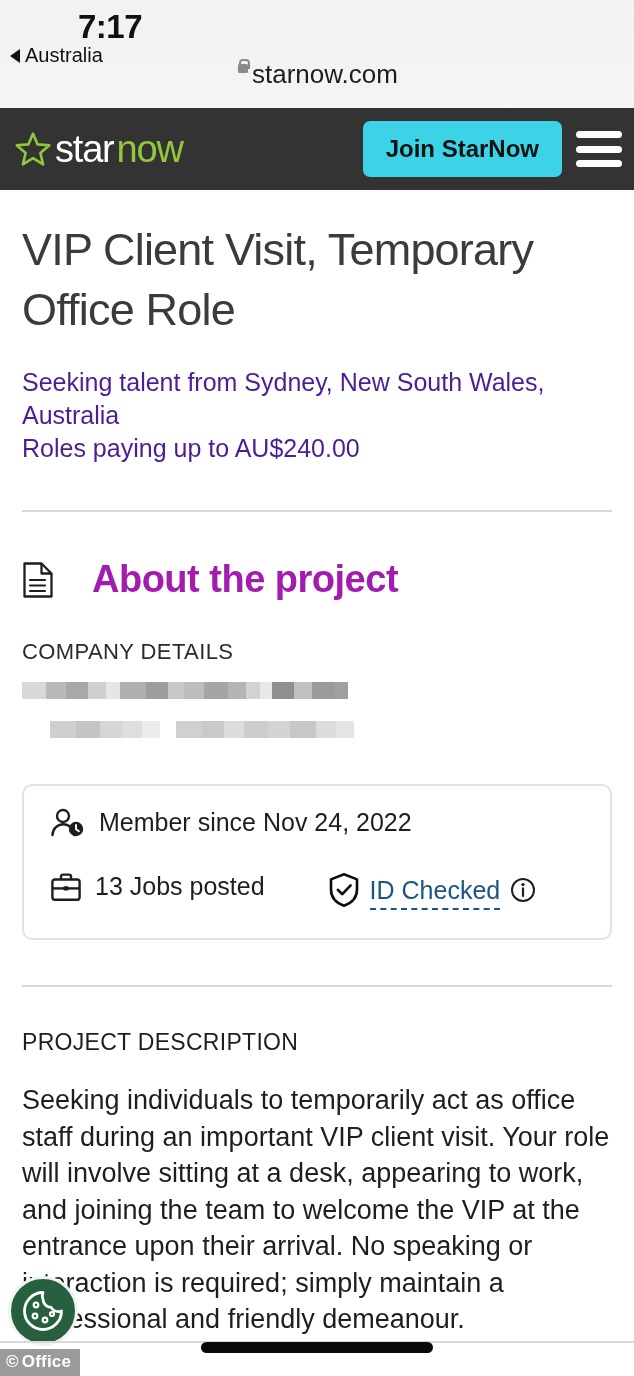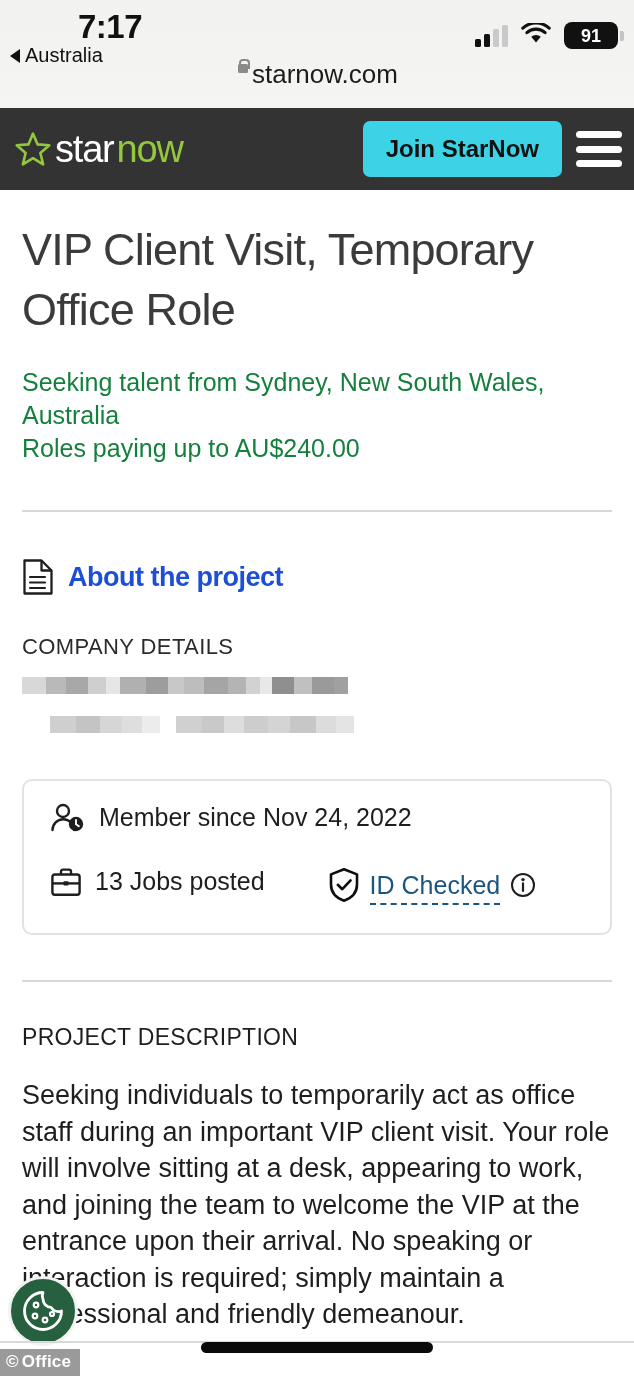--- a/index.html
+++ b/index.html
@@ -104,36 +104,36 @@
 
   
   .content{ padding:0 22px; }
 
   .job-title{
     font-size:45px; font-weight:normal; color:#3b3b3b;
     line-height:1.33; letter-spacing:-0.8px;
     padding-top:30px;
   }
   .job-meta{
-    font-size:25px; color:#15803d; line-height:1.33;
+    font-size:25px; color:#4c1d95; line-height:1.33;
     margin-top:26px;
   }
   .job-meta .line2{ display:block; }
 
   .divider{
     height:2px; background:#d8d8d8;
     margin:45px 0 0 0;
   }
 
   .section-head{
     display:flex; align-items:center; gap:14px;
     margin-top:46px;
   }
   .section-head h2{
-    font-size:27px; font-weight:bold; color:#1d4ed8; letter-spacing:-0.5px;
+    font-size:38px; font-weight:bold; color:#a21caf; letter-spacing:-0.5px;margin-left:24px;
   }
   .doc-ico{ width:32px; height:38px; display:block; flex:none; }
 
   .label-caps{
     font-size:22px; color:#2b2b2b;
     letter-spacing:0.4px; margin-top:38px;
   }
 
   
   .redacted{ margin-top:17px; }
@@ -207,38 +207,20 @@
 <body>
 
 <div class="statusbar">
   <div class="sb-time">7:17</div>
 
   <div class="sb-back">
     <span class="tri"></span>
     <span>Australia</span>
   </div>
 
-  <div class="sb-right">
-    <span class="sig">
-      <i class="on"></i>
-        <i class="on"></i>
-        <i></i>
-        <i></i>
-    </span>
-    <span>
-      <svg width="30" height="22" viewBox="0 0 30 22">
-        <path d="M15 19.5 L10.2 13.8 a7.4 7.4 0 0 1 9.6 0 Z" fill="#111"></path>
-        <path d="M5.9 9.6 a13.6 13.6 0 0 1 18.2 0" stroke="#111" stroke-width="3.1" fill="none" stroke-linecap="round"></path>
-        <path d="M1.8 5.1 a19.6 19.6 0 0 1 26.4 0" stroke="#111" stroke-width="3.1" fill="none" stroke-linecap="round"></path>
-      </svg>
-    </span>
-    <span class="batt">
-      <span>91</span>
-    </span>
-  </div>
 
   <div class="sb-url">
     <span class="lock"></span>
     <span>starnow.com</span>
   </div>
 </div>
 
 <div class="siteheader">
   <a class="logo">
     <span class="star">

